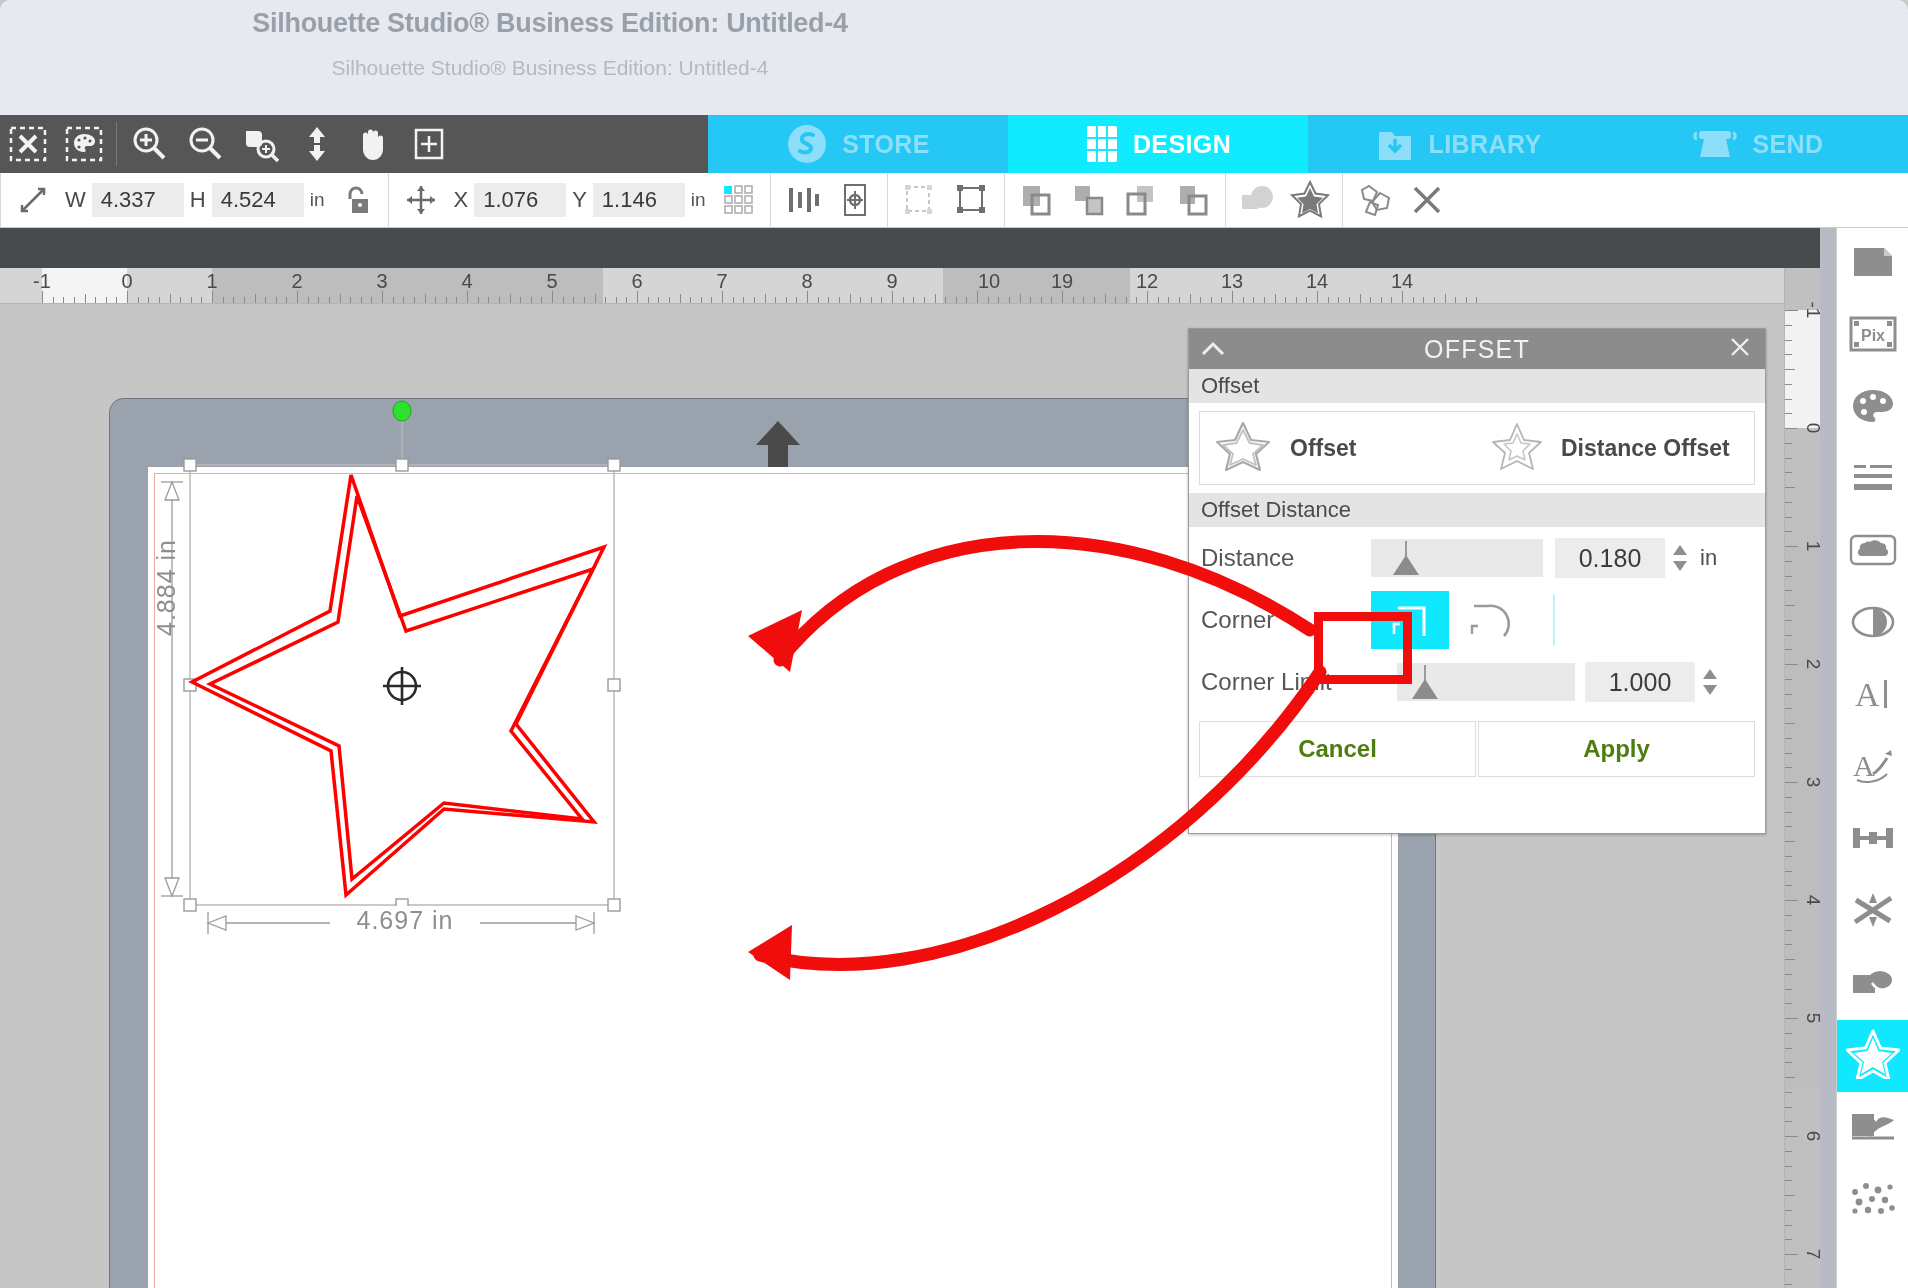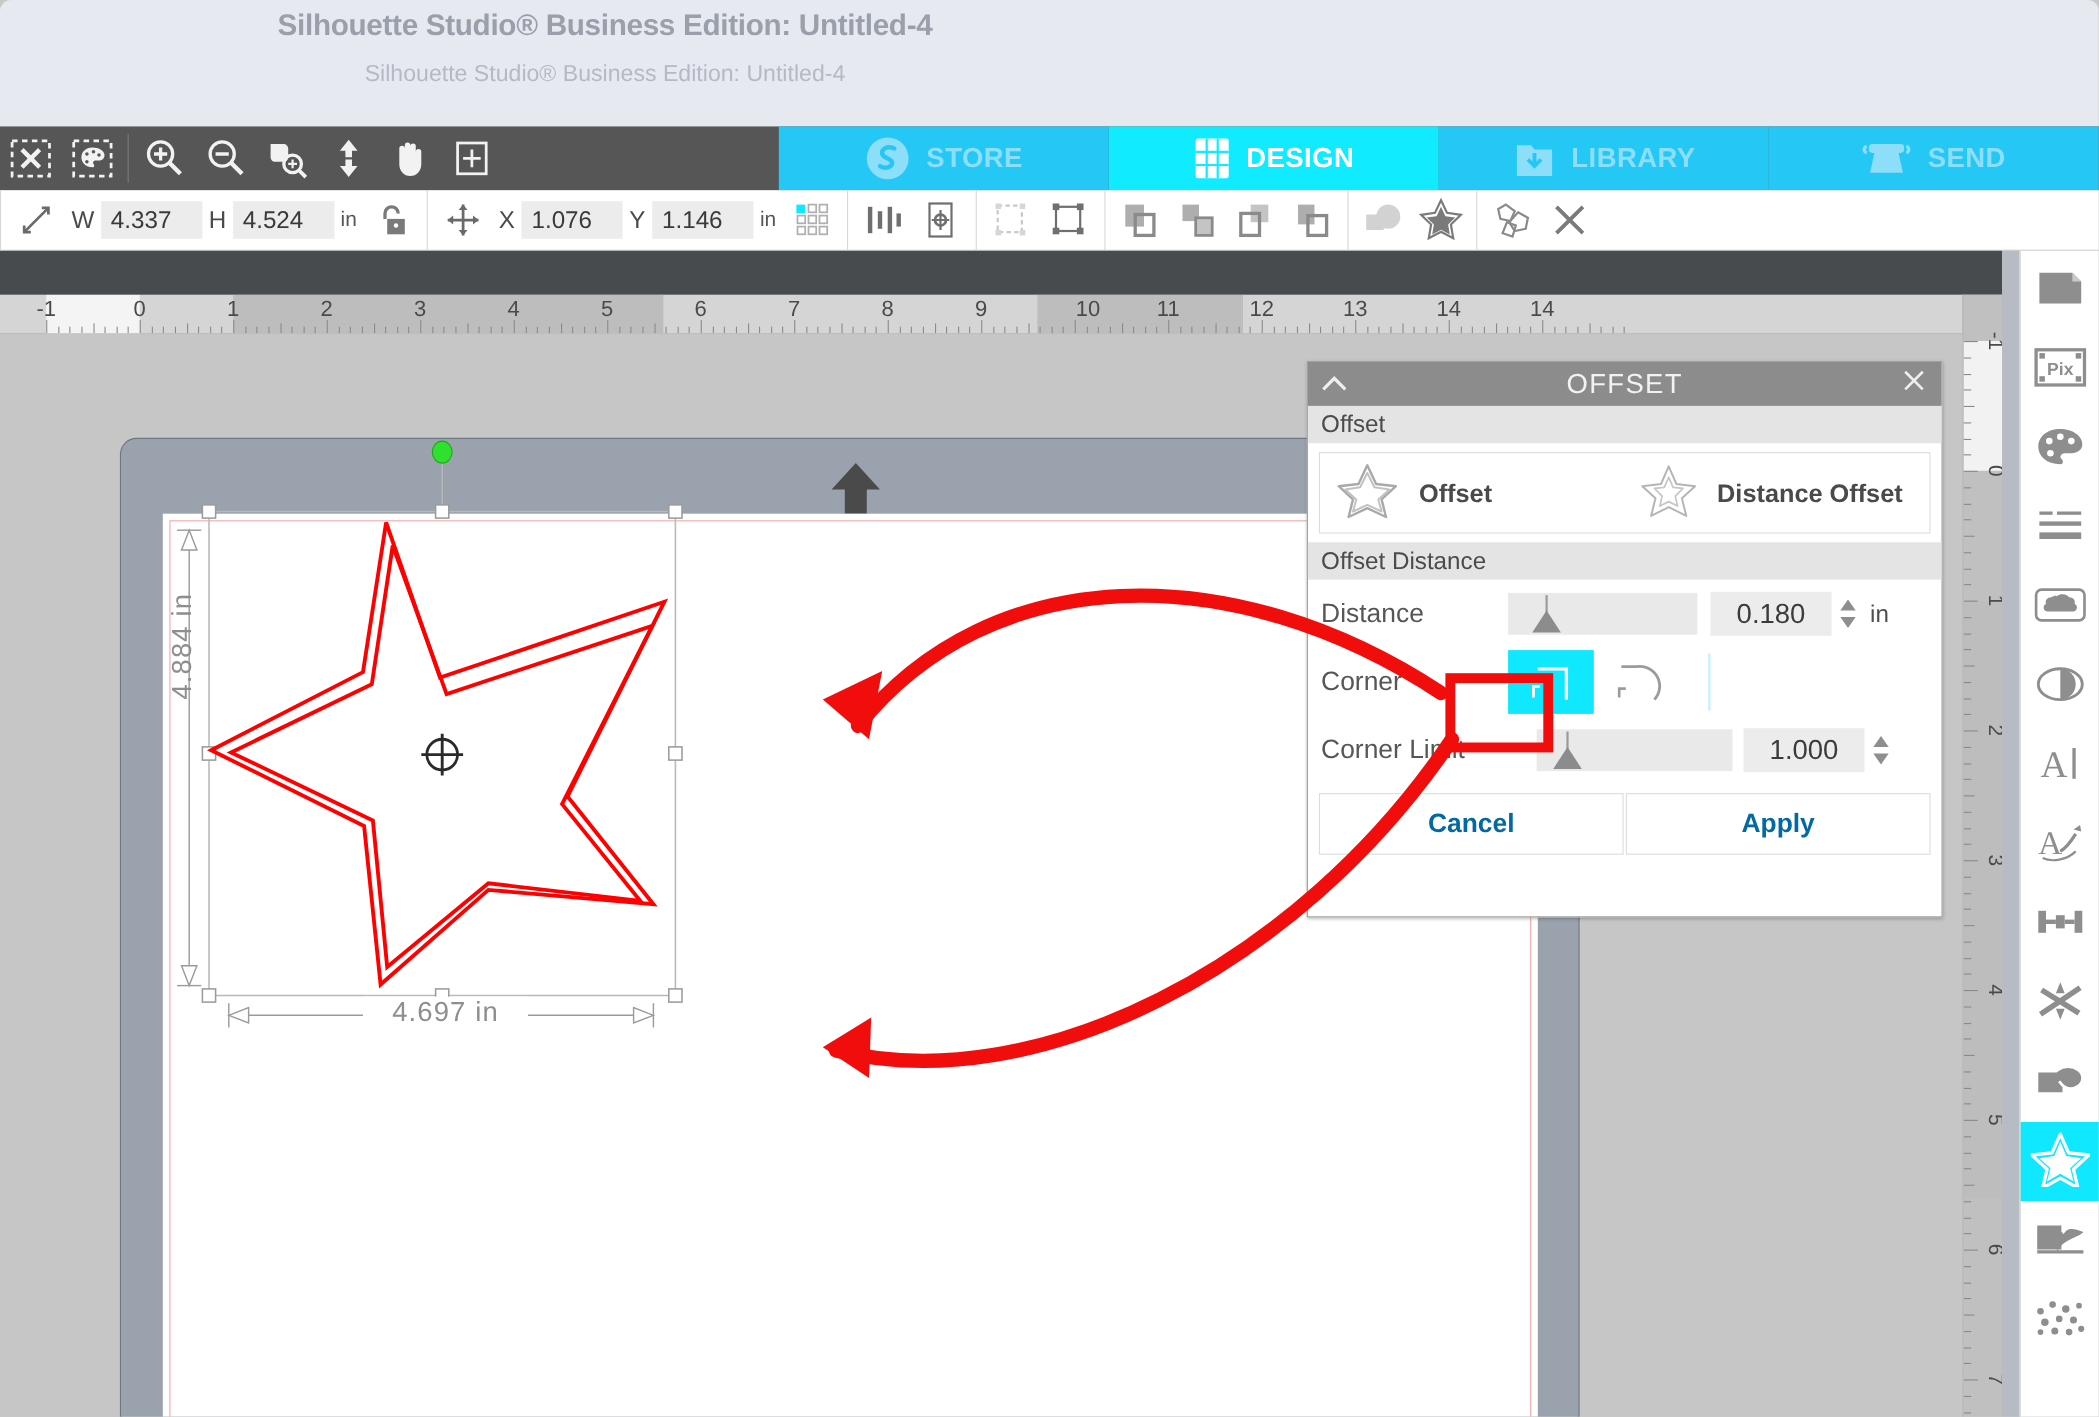--- a/index.html
+++ b/index.html
@@ -181,21 +181,21 @@
     width: 78px; height: 58px; display: flex; align-items: center; justify-content: center;
     background: #ffffff;
   }
   .corner-btn.sel { background: #10e8ff; }
   .corner-div { width: 2px; height: 52px; background: #bff3fb; margin-left: 26px; }
 
   .btnrow { display: flex; gap: 0; padding: 0 10px; margin-top: 8px; }
   .panel-btn {
     flex: 1; height: 56px; border: 1px solid #dcdcdc; background: #fff;
     display: flex; align-items: center; justify-content: center;
-    font-size: 24px; font-weight: bold; color: #0369a1;
+    font-size: 24px; font-weight: bold; color: #4d7c0f;
   }
   .panel-btn + .panel-btn { margin-left: 2px; }
 
   
   .hl-rect {
     position: absolute; left: 1314px; top: 612px; width: 98px; height: 72px;
     border: 9px solid #f20d0d; pointer-events: none;
   }
 
   
@@ -597,21 +597,21 @@
       <div class="tick" style="left: 966.375px; height: 6px;"></div>
       <div class="num" style="left: 989px;">10</div>
       <div class="tick" style="left: 977px; height: 12px;"></div>
       <div class="tick" style="left: 987.625px; height: 6px;"></div>
       <div class="tick" style="left: 998.25px; height: 6px;"></div>
       <div class="tick" style="left: 1008.88px; height: 6px;"></div>
       <div class="tick" style="left: 1019.5px; height: 9px;"></div>
       <div class="tick" style="left: 1030.12px; height: 6px;"></div>
       <div class="tick" style="left: 1040.75px; height: 6px;"></div>
       <div class="tick" style="left: 1051.38px; height: 6px;"></div>
-      <div class="num" style="left: 1062px;">11</div>
+      <div class="num" style="left: 1062px;">19</div>
       <div class="tick" style="left: 1062px; height: 12px;"></div>
       <div class="tick" style="left: 1072.62px; height: 6px;"></div>
       <div class="tick" style="left: 1083.25px; height: 6px;"></div>
       <div class="tick" style="left: 1093.88px; height: 6px;"></div>
       <div class="tick" style="left: 1104.5px; height: 9px;"></div>
       <div class="tick" style="left: 1115.12px; height: 6px;"></div>
       <div class="tick" style="left: 1125.75px; height: 6px;"></div>
       <div class="tick" style="left: 1136.38px; height: 6px;"></div>
       <div class="num" style="left: 1147px;">12</div>
       <div class="tick" style="left: 1147px; height: 12px;"></div>

